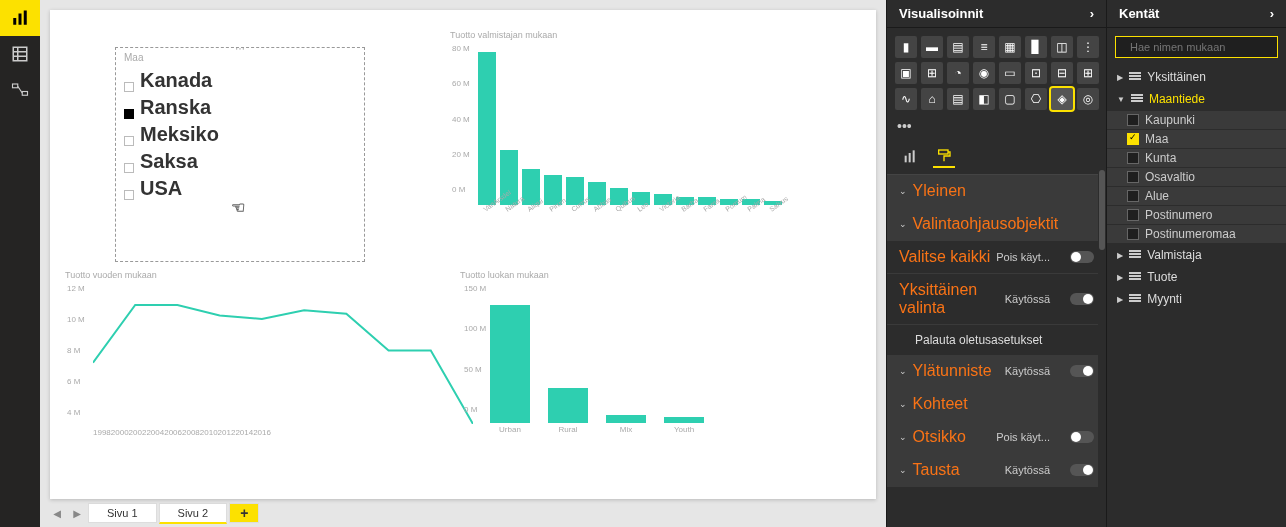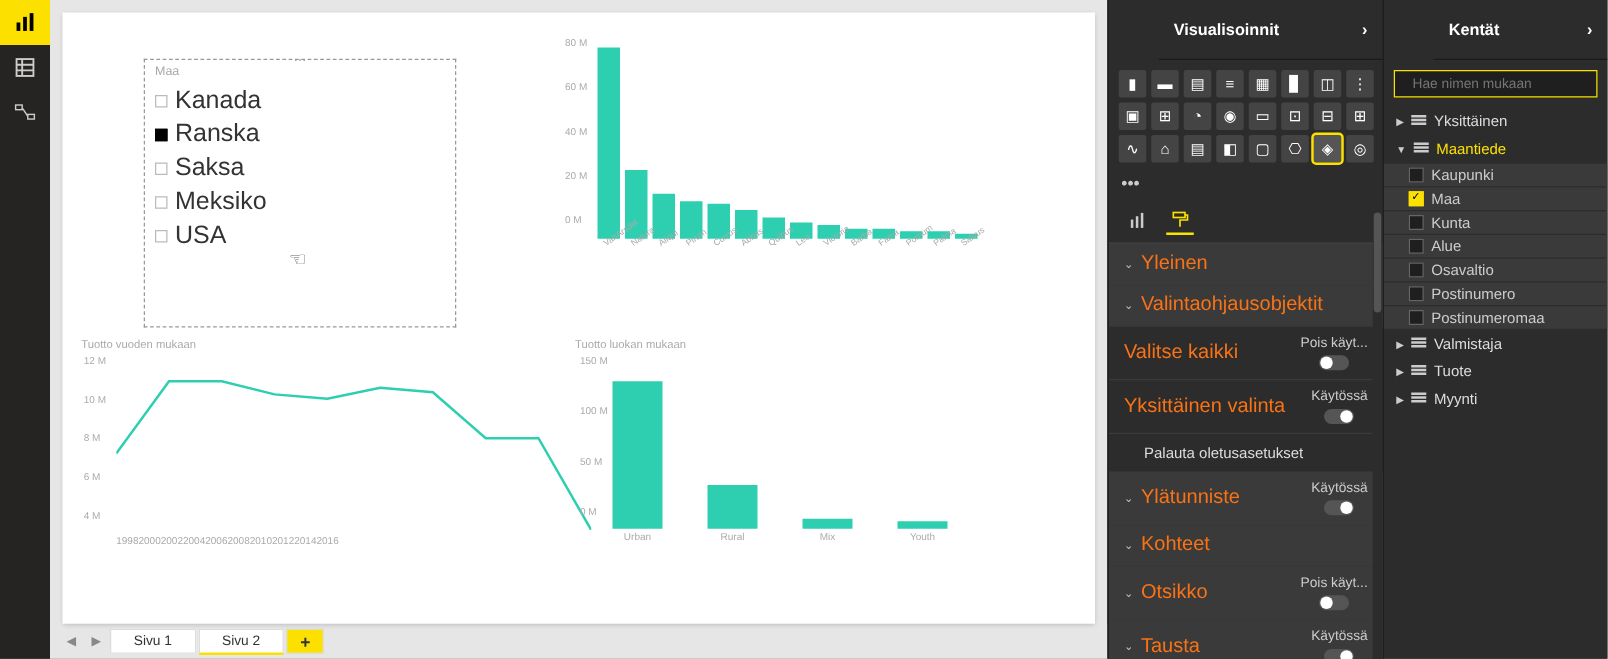--- a/index.html
+++ b/index.html
@@ -11,53 +11,53 @@
 .canvas-area { flex: 1; background: #e6e6e6; position: relative; display: flex; flex-direction: column; }
 .canvas-page { flex: 1; margin: 10px 10px 0 10px; background: #fff; box-shadow: 0 1px 4px rgba(0,0,0,.2); position: relative; }
 .page-tabs { height: 28px; display: flex; align-items: center; padding: 0 8px; background: #e6e6e6; gap: 2px; }
 .page-tab-nav { width: 18px; height: 20px; display: flex; align-items: center; justify-content: center; color: #888; cursor: pointer; font-size: 10px; }
 .page-tab { padding: 3px 18px; background: #fff; font-size: 11px; color: #333; cursor: pointer; border: 1px solid #ddd; }
 .page-tab.active { background: #fff; border-bottom: 2px solid #fce100; }
 .page-tab.add { background: #fce100; padding: 3px 10px; font-weight: bold; font-size: 14px; line-height: 12px; }
 .slicer { position: absolute; left: 65px; top: 37px; width: 250px; height: 215px; border: 1px dashed #999; background: #fff; }
 .slicer-handle { position: absolute; top: -4px; left: 50%; transform: translateX(-50%); width: 28px; height: 8px; display: flex; align-items: center; justify-content: center; color: #999; font-size: 10px; }
 .slicer-header { padding: 4px 8px; font-size: 10px; color: #aaa; }
-.slicer-item { display: flex; align-items: center; padding: 2px 8px; font-size: 20px; color: #333; gap: 6px; }
+.slicer-item { display: flex; align-items: flex-end; padding: 2px 8px; font-size: 20px; color: #333; gap: 6px; font-weight: bold; }
 .slicer-box { width: 10px; height: 10px; border: 1px solid #bbb; flex-shrink: 0; }
 .slicer-box.sel { background: #000; border-color: #000; }
 .cursor { position: absolute; left: 115px; top: 150px; font-size: 16px; color: #666; }
 .chart { position: absolute; }
 .chart-title { font-size: 9px; color: #aaa; margin-bottom: 4px; }
 .bar-chart { display: flex; align-items: flex-end; gap: 4px; height: 170px; }
-.bar-chart.small { height: 150px; gap: 36px; }
+.bar-chart.small { height: 150px; gap: 18px; }
 .bar-col { display: flex; flex-direction: column; align-items: center; gap: 2px; }
 .bar { width: 18px; background: #2ecfb0; }
 .bar.small { width: 40px; }
 .bar-lbl { font-size: 7px; color: #aaa; transform: rotate(-35deg); transform-origin: top left; white-space: nowrap; width: 10px; }
 .bar-lbl.h { transform: none; width: auto; font-size: 8px; }
 .y-axis { position: absolute; left: -26px; top: 0; bottom: 20px; display: flex; flex-direction: column; justify-content: space-between; font-size: 8px; color: #aaa; }
 .line-chart { position: relative; width: 380px; height: 140px; }
 .line-chart svg { width: 100%; height: 100%; }
 .x-labels { display: flex; justify-content: flex-start; font-size: 8px; color: #aaa; margin-top: 4px; }
 .panel { width: 220px; background: #2c2c2c; color: #ccc; display: flex; flex-direction: column; border-left: 1px solid #1a1a1a; font-size: 12px; }
 .panel.fields { width: 180px; }
-.panel-header { height: 48px; display: flex; align-items: center; justify-content: space-between; padding: 0 12px; font-size: 13px; font-weight: 600; color: #fff; border-bottom: 1px solid #1a1a1a; cursor: pointer; margin-left: 40px; }
+.panel-header { height: 28px; display: flex; align-items: center; justify-content: space-between; padding: 0 12px; font-size: 13px; font-weight: 600; color: #fff; border-bottom: 1px solid #1a1a1a; cursor: pointer; }
 .viz-gallery { padding: 8px; display: grid; grid-template-columns: repeat(8, 22px); gap: 4px; }
 .viz-icon { width: 22px; height: 22px; background: #444; display: flex; align-items: center; justify-content: center; cursor: pointer; font-size: 12px; color: #fff; border-radius: 2px; }
 .viz-icon.sel { outline: 2px solid #fce100; background: #555; }
 .viz-more { padding: 0 10px 6px; color: #ccc; font-size: 14px; cursor: pointer; }
 .format-tabs { display: flex; gap: 12px; padding: 6px 12px; border-bottom: 1px solid #444; }
 .format-tab { width: 22px; height: 22px; display: flex; align-items: center; justify-content: center; cursor: pointer; color: #ccc; }
 .format-tab.active { border-bottom: 2px solid #fce100; color: #fce100; }
 .format-body { flex: 1; overflow-y: auto; }
 .fmt-row { display: flex; align-items: center; justify-content: space-between; padding: 7px 12px; border-bottom: 1px solid #3a3a3a; cursor: pointer; }
 .fmt-row.head { background: #3a3a3a; }
 .fmt-chevron { font-size: 9px; margin-right: 6px; color: #ccc; }
 .fmt-label { flex: 1; color: #f97316; font-size: 16px; }
-.fmt-state { font-size: 11px; color: #ccc; display: flex; align-items: center; gap: 4px; flex-direction: column; }
+.fmt-state { font-size: 11px; color: #ccc; display: flex; align-items: center; gap: 20px; }
 .toggle { width: 24px; height: 12px; border-radius: 6px; background: #555; position: relative; }
 .toggle::after { content: ""; position: absolute; width: 10px; height: 10px; background: #fff; border-radius: 50%; top: 1px; }
 .toggle.on::after { right: 1px; }
 .toggle.off::after { left: 1px; }
 .fmt-link { padding: 8px 28px; color: #ddd; font-size: 12px; cursor: pointer; }
 .search-box { margin: 8px; display: flex; align-items: center; gap: 6px; background: #1f1f1f; border: 1px solid #fce100; padding: 4px 8px; }
 .search-box input { background: transparent; border: none; color: #ccc; outline: none; font-size: 11px; flex: 1; }
 .field-tree { flex: 1; overflow-y: auto; }
 .field-group { display: flex; align-items: center; gap: 6px; padding: 4px 10px; cursor: pointer; color: #ddd; }
 .field-group.exp { color: #fce100; }
@@ -108,34 +108,35 @@
       <div class="slicer-item">
           <span class="slicer-box"></span>
           <span>Kanada</span>
         </div>
       <div class="slicer-item">
           <span class="slicer-box sel"></span>
           <span>Ranska</span>
         </div>
       <div class="slicer-item">
           <span class="slicer-box"></span>
-          <span>Saksa</span>
+          <span>Meksiko</span>
         </div>
       <div class="slicer-item">
           <span class="slicer-box"></span>
-          <span>Meksiko</span>
+          <span>Saksa</span>
         </div>
       <div class="slicer-item">
           <span class="slicer-box"></span>
           <span>USA</span>
           <span class="cursor">☜</span>
         </div>
     </div>
 
     <div class="chart" style="left:400px; top:20px; width:390px;">
+      <div class="chart-title">Tuotto valmistajan mukaan</div>
       <div style="position:relative; margin-left:28px;">
         <div class="y-axis">
           <span>80 M</span>
             <span>60 M</span>
             <span>40 M</span>
             <span>20 M</span>
             <span>0 M</span>
         </div>
         <div class="bar-chart" id="barchart1">
             <div class="bar-col">
@@ -413,25 +414,25 @@
         <div class="field-item">
           <span class="field-cb checked"></span>
           <span>Maa</span>
         </div>
         <div class="field-item">
           <span class="field-cb"></span>
           <span>Kunta</span>
         </div>
         <div class="field-item">
           <span class="field-cb"></span>
+          <span>Osavaltio</span>
+        </div>
+        <div class="field-item">
+          <span class="field-cb"></span>
           <span>Alue</span>
-        </div>
-        <div class="field-item">
-          <span class="field-cb"></span>
-          <span>Osavaltio</span>
         </div>
         <div class="field-item">
           <span class="field-cb"></span>
           <span>Postinumero</span>
         </div>
         <div class="field-item">
           <span class="field-cb"></span>
           <span>Postinumeromaa</span>
         </div>
       </div>

